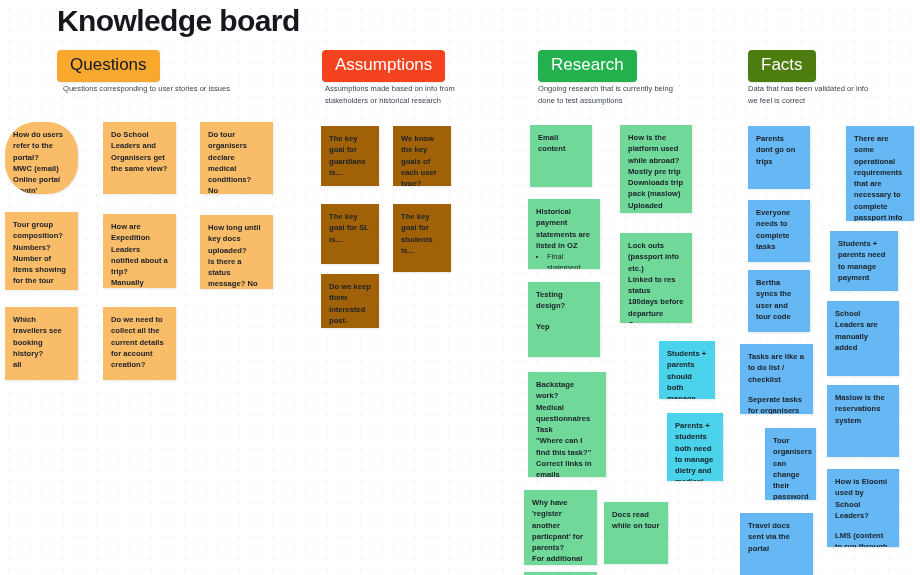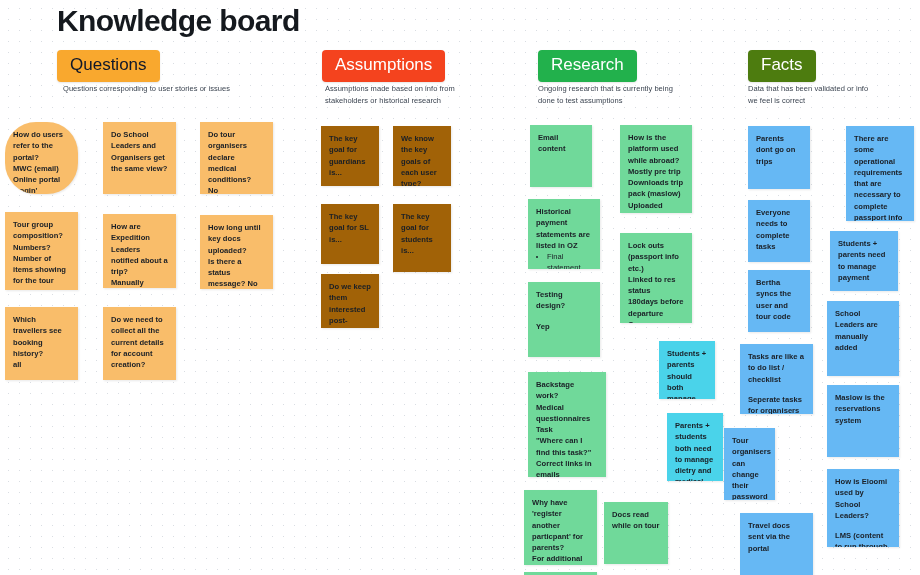--- a/index.html
+++ b/index.html
@@ -240,21 +240,21 @@
   </div>
   <div class="note c-blue" style="left:748px; top:270px; width:62px; height:62px;">
     <span class="nt-head">Bertha syncs the user and tour code</span>
     <span class="nt-body"></span>
   </div>
   <div class="note c-blue" style="left:740px; top:344px; width:73px; height:70px;">
     <span class="nt-head">Tasks are like a to do list / checklist</span>
     <span class="nt-gap"></span>
     <span class="nt-body">Seperate tasks for organisers</span>
   </div>
-  <div class="note c-blue" style="left:724px; top:428px; width:51px; height:72px;">
+  <div class="note c-blue" style="left:765px; top:428px; width:51px; height:72px;">
     <span class="nt-head">Tour organisers can change their password</span>
     <span class="nt-body"></span>
   </div>
   <div class="note c-blue" style="left:740px; top:513px; width:73px; height:72px;">
     <span class="nt-head">Travel docs sent via the portal</span>
     <span class="nt-body"></span>
   </div>
 
   <div class="note c-blue" style="left:830px; top:126px; width:68px; height:95px;margin-left:16px;">
     <span class="nt-head">There are some operational requirements that are necessary to complete</span>

